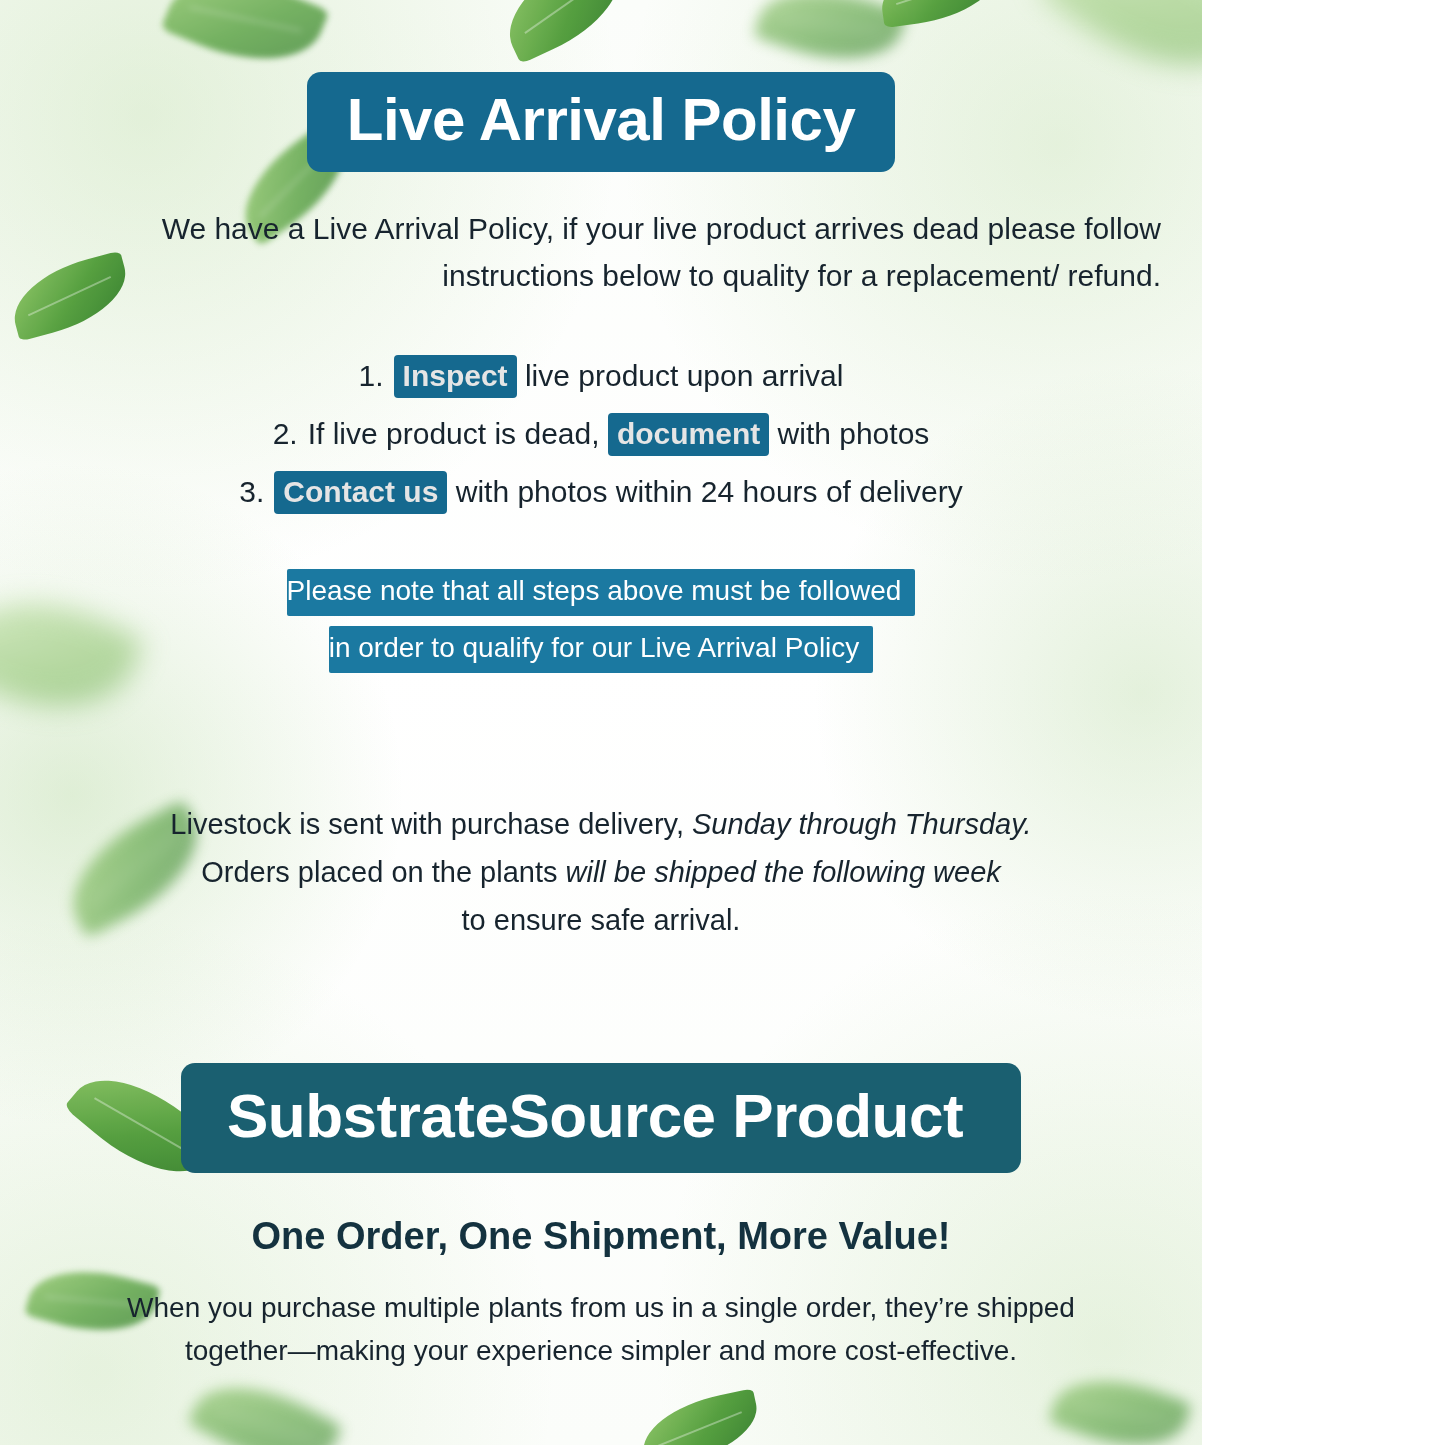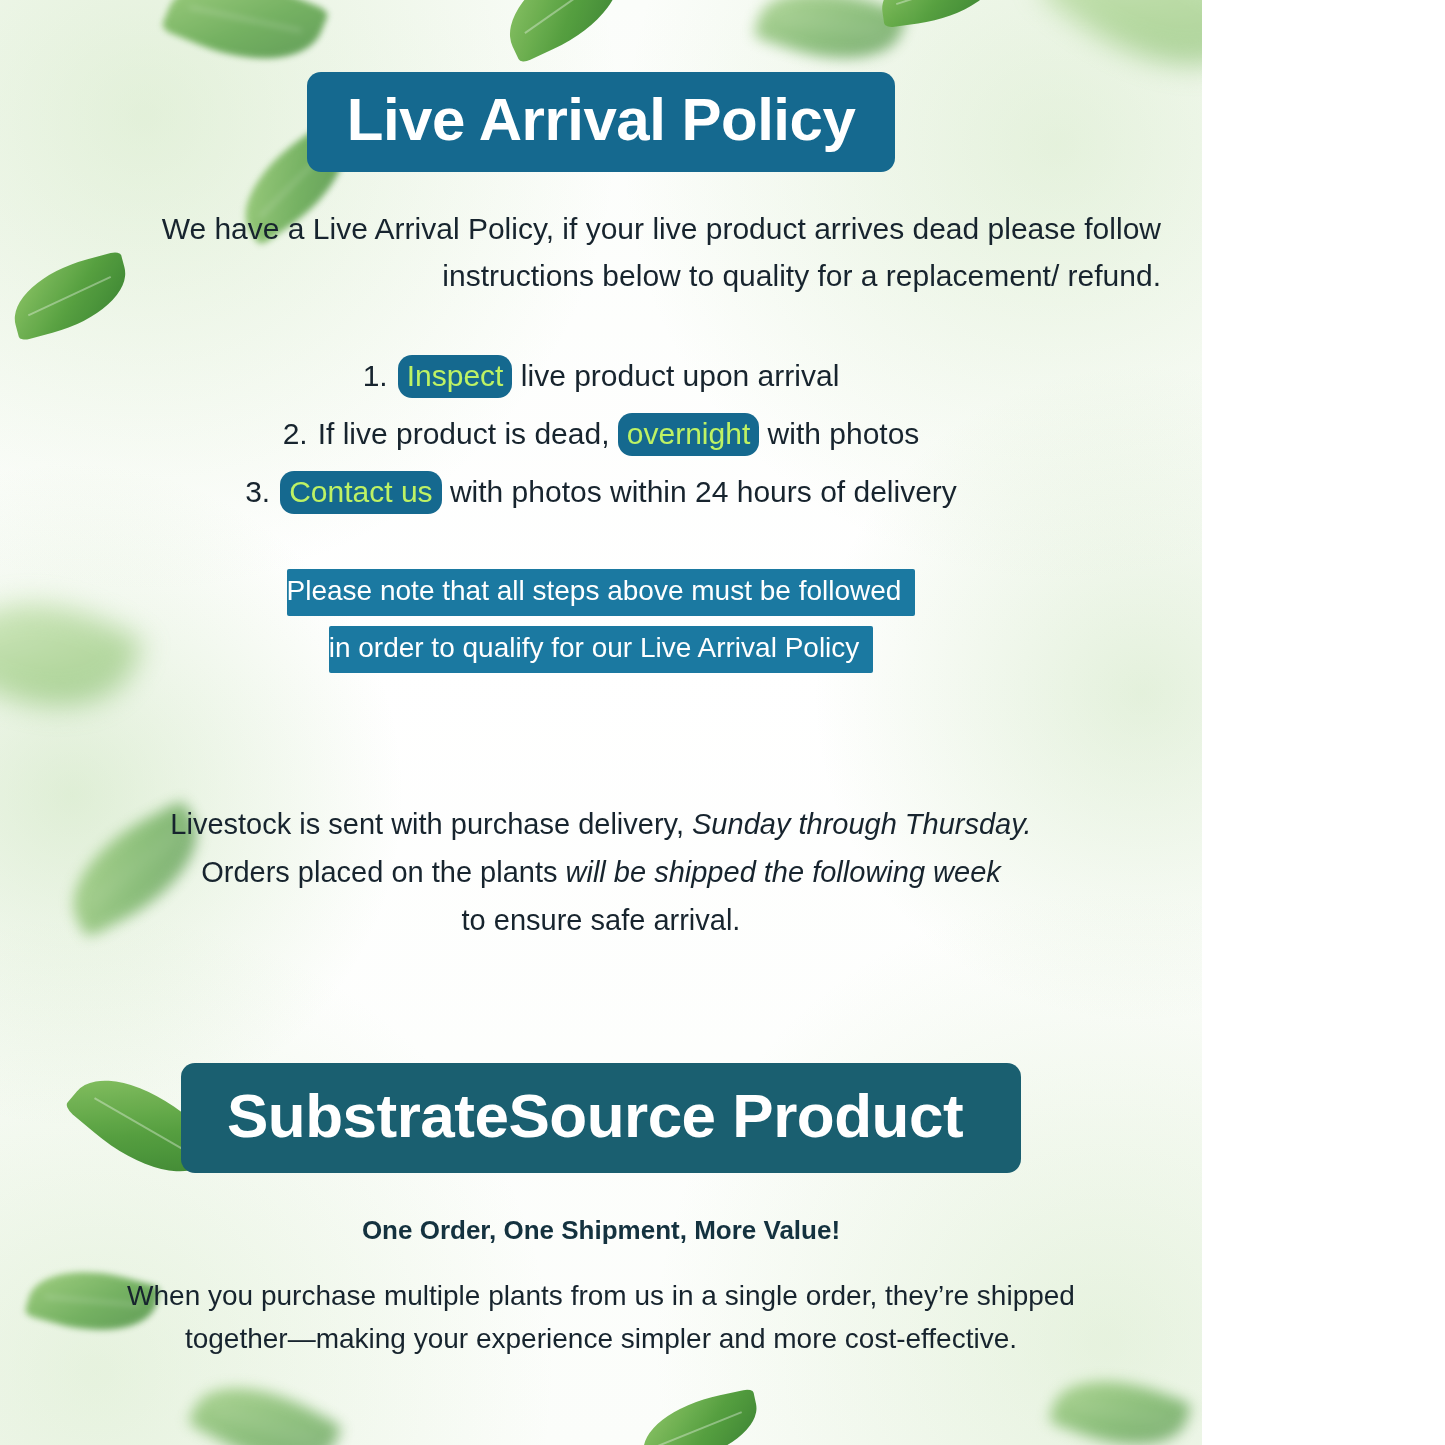--- a/index.html
+++ b/index.html
@@ -91,24 +91,24 @@
     line-height: 1.0;
     color: #17242e;
   }
   .step {
     margin-bottom: 28px;
     white-space: nowrap;
   }
   .num { margin-right: 10px; }
   .hl {
     background: #15698f;
-    color: #bef264;
+    color: #e5e5e5;
     padding: 4px 9px 6px 9px;
-    border-radius: 14px;
-    font-weight: normal;
+    border-radius: 4px;
+    font-weight: bold;
   }
 
   .note {
     margin: 62px auto 0 auto;
     width: 1180px;
     line-height: 1.0;
   }
   .note-line {
     display: inline-block;
     background: #1b79a1;
@@ -135,21 +135,21 @@
     font-size: 62px;
     font-weight: bold;
     padding: 22px 58px 26px 46px;
     border-radius: 14px;
     line-height: 1;
     letter-spacing: -0.5px;
   }
 
   .subhead {
     margin: 42px auto 0 auto;
-    font-size: 26px;
+    font-size: 38px;
     font-weight: bold;
     color: #14323f;
   }
 
   .product-copy {
     margin: 28px auto 0 auto;
     width: 1090px;
     font-size: 28px;
     line-height: 1.55;
     color: #17242e;
@@ -201,21 +201,21 @@
 
       <div class="steps">
 
         <div class="step">
           <span class="num">1.</span><span class="hl">Inspect</span>
           <span>live product upon arrival</span>
         </div>
 
         <div class="step">
           <span class="num">2.</span><span>If live product is dead,</span>
-          <span class="hl">overnight</span>
+          <span class="hl">document</span>
           <span>with photos</span>
         </div>
 
         <div class="step">
           <span class="num">3.</span><span class="hl">Contact us</span>
           <span>with photos within 24 hours of delivery</span>
         </div>
 
       </div>
 

